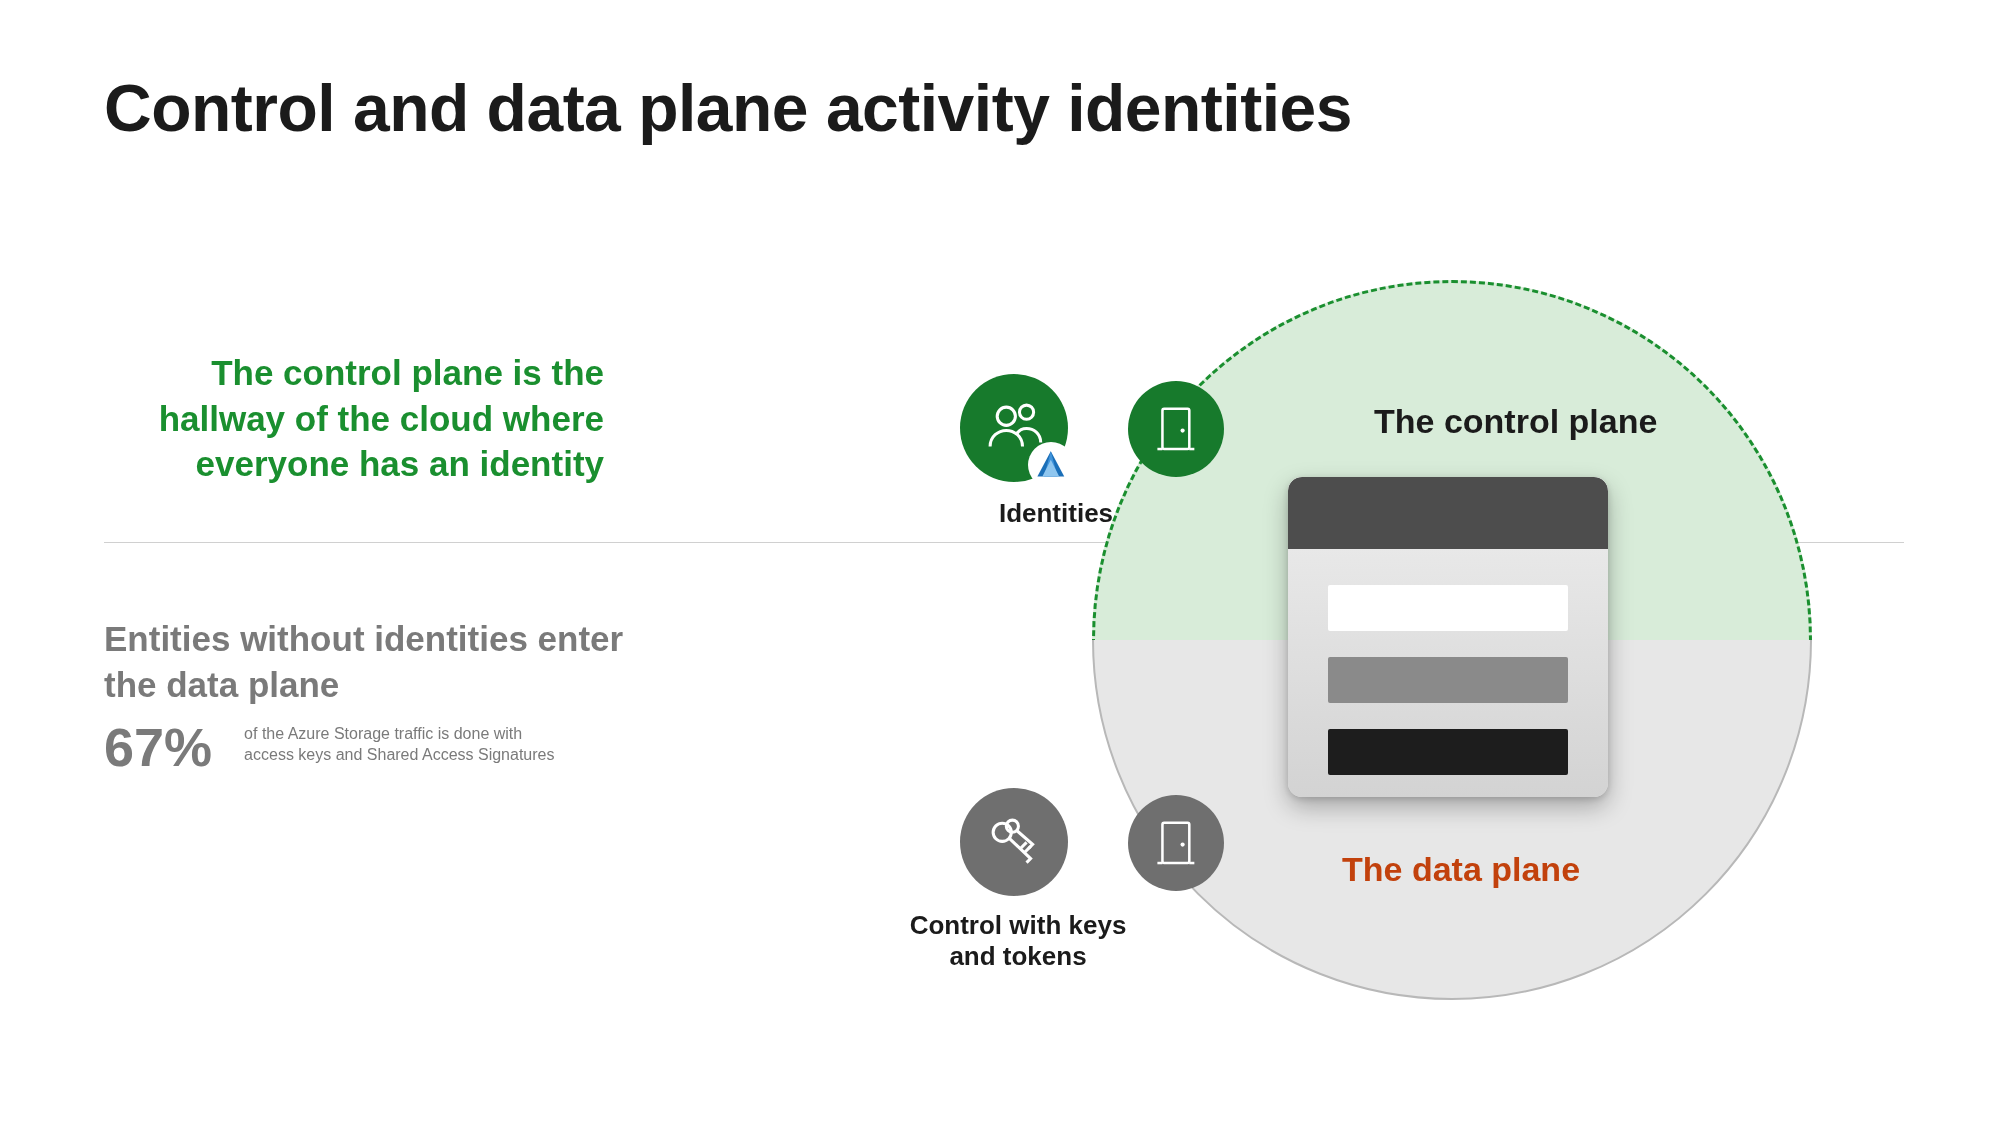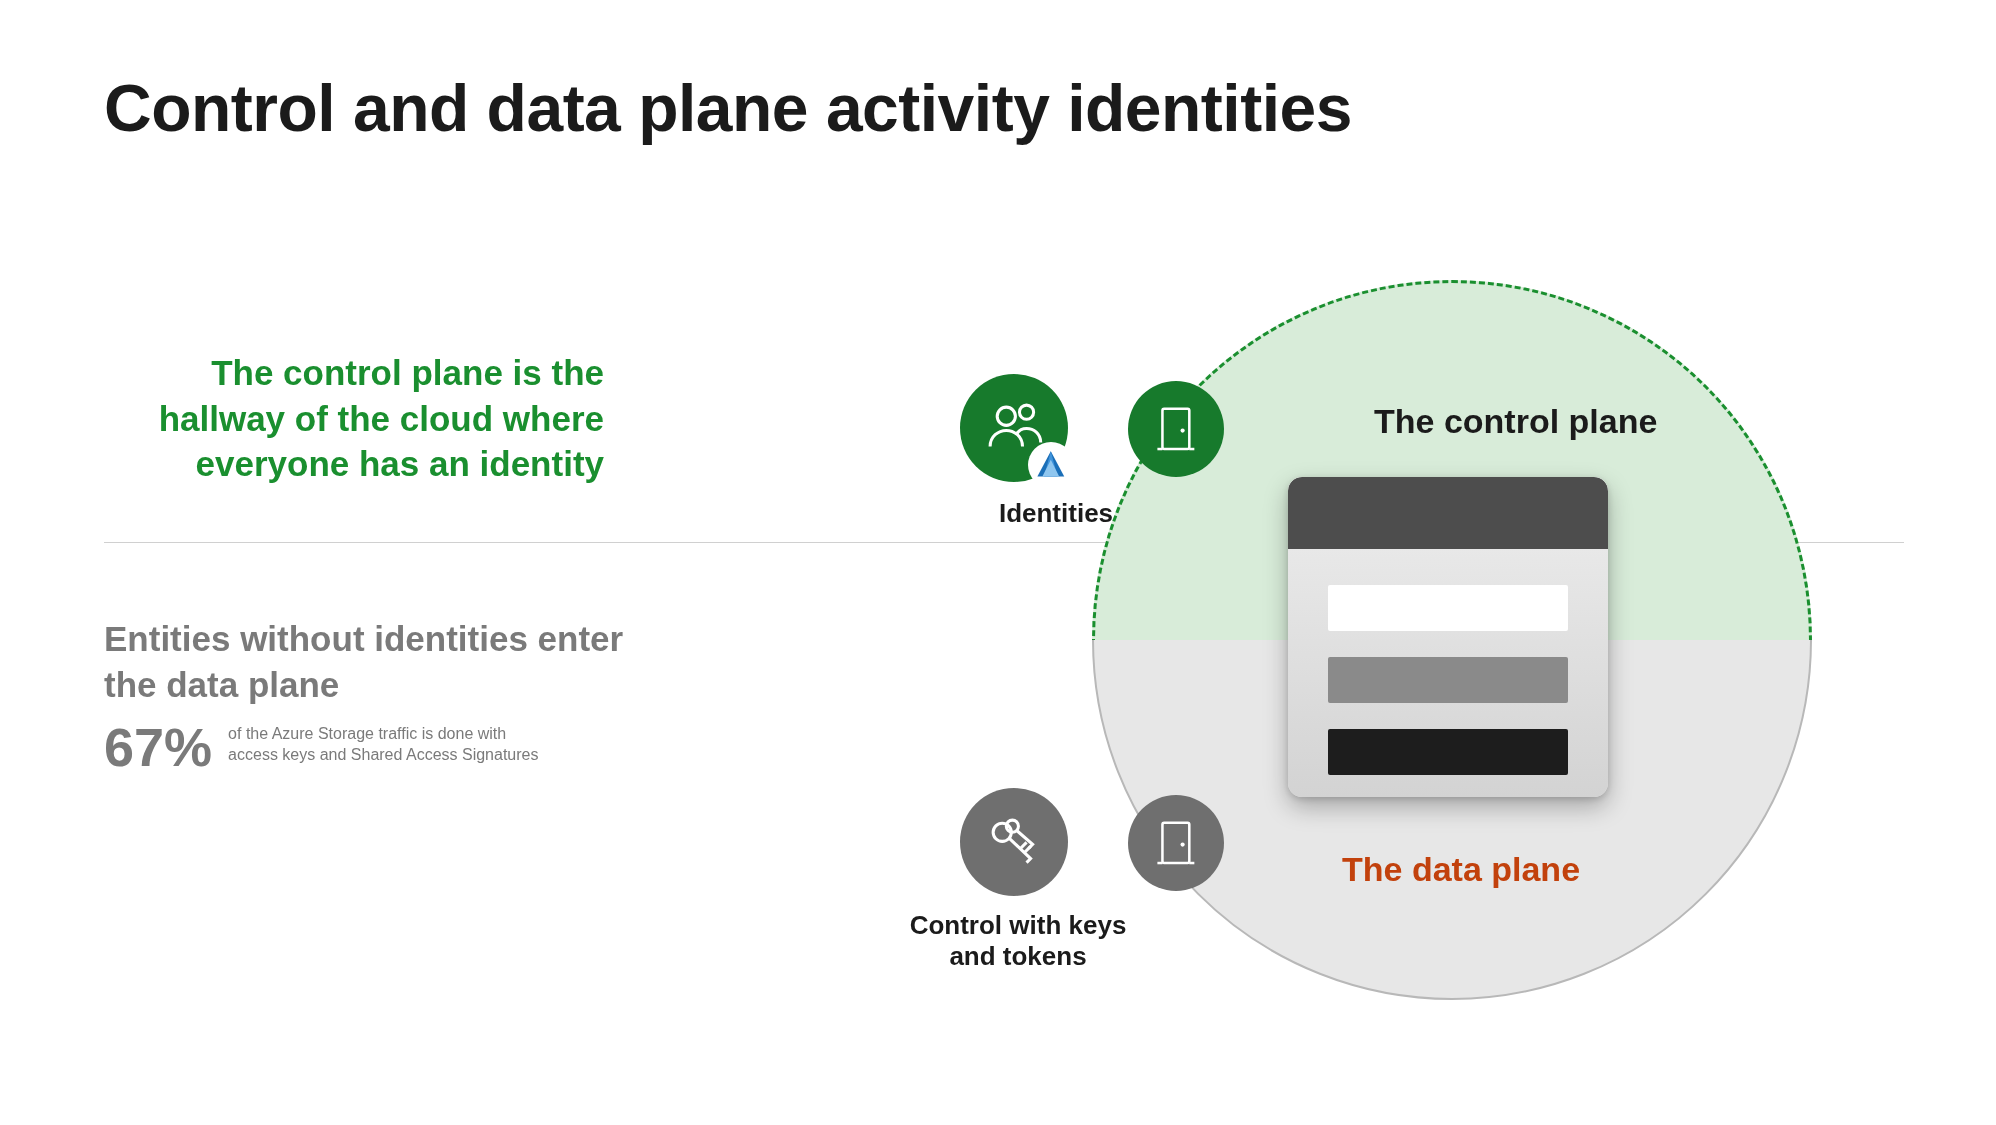--- a/index.html
+++ b/index.html
@@ -54,21 +54,21 @@
     font-weight: 600;
     line-height: 1.3;
     width: 520px;
   }
   .stat-row {
     position: absolute;
     left: 104px;
     top: 720px;
     display: flex;
     align-items: flex-start;
-    gap: 16px;
+    gap: 32px;
   }
   .stat-number {
     font-size: 54px;
     font-weight: 600;
     color: #7a7a7a;
     line-height: 1;
   }
   .stat-caption {
     font-size: 16px;
     color: #7a7a7a;

